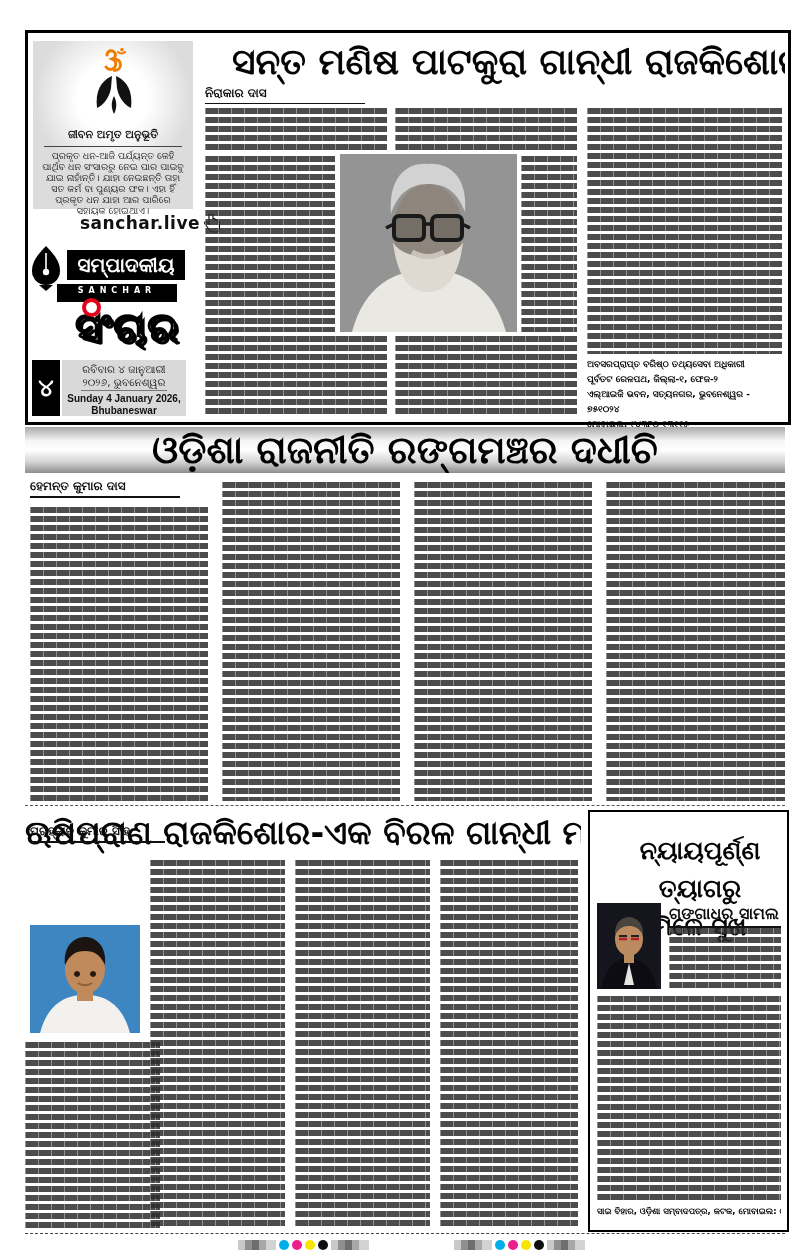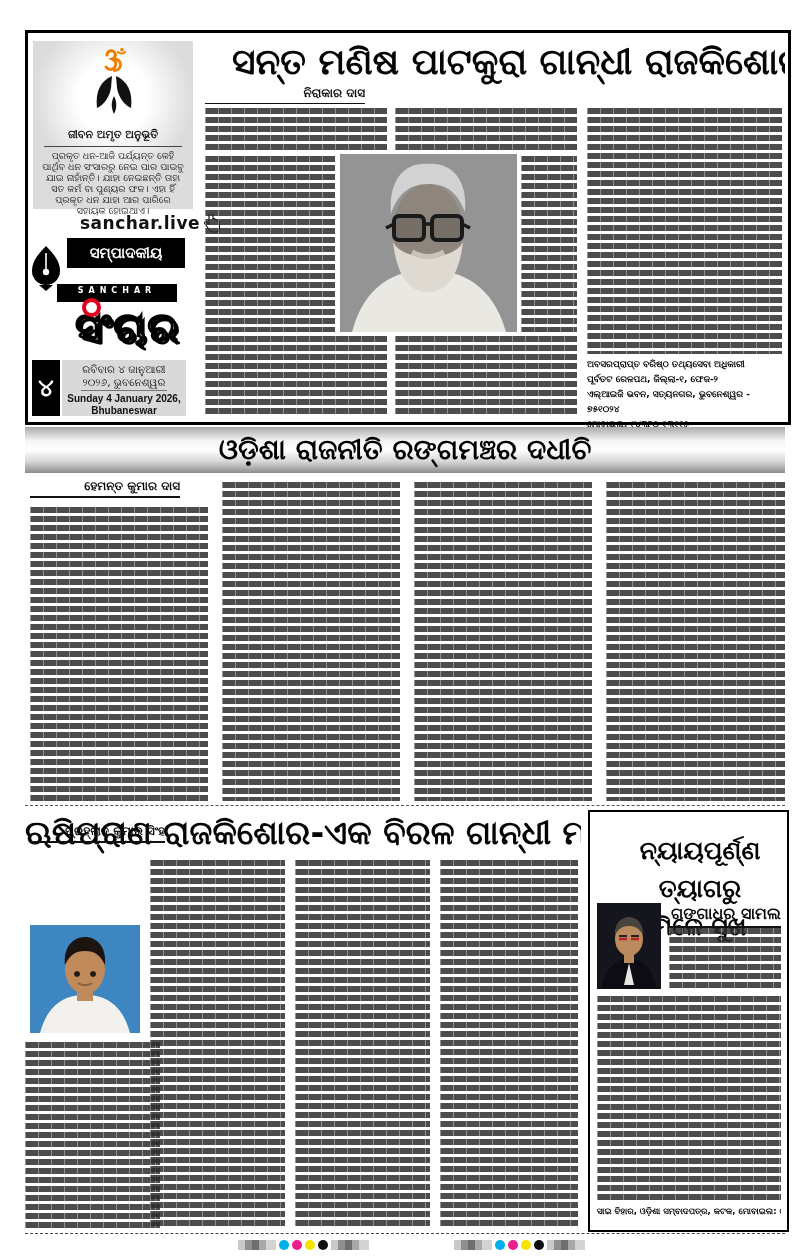--- a/index.html
+++ b/index.html
@@ -15,57 +15,57 @@
     background:radial-gradient(circle at 50% 34%, #ffffff 0 26%, rgba(255,255,255,0) 58%),#dcdcdc;}
   .om-icon{left:98px;top:48px;width:32px;height:28px;}
   .hands-icon{left:91px;top:74px;width:46px;height:42px;}
   .om-heading{left:37px;top:128px;width:152px;text-align:center;font-weight:bold;font-size:11px;}
   .om-rule{left:44px;top:146px;width:138px;height:1px;background:#444;}
   .om-quote{left:40px;top:150px;width:146px;font-size:9.5px;line-height:11px;text-align:center;color:#151515;}
   .site-row{left:80px;top:213px;height:20px;display:flex;align-items:center;gap:3px;}
   .site-link{font-weight:bold;font-size:17px;letter-spacing:.5px;color:#111;}
   .cursor-icon{width:17px;height:19px;}
   .pen-icon{left:27px;top:245px;width:38px;height:46px;}
-  .edit-bar{left:67px;top:238px;width:118px;height:30px;background:#000;color:#fff;font-weight:bold;
-    font-size:15px;text-align:center;line-height:30px;}
+  .edit-bar{left:67px;top:250px;width:118px;height:30px;background:#000;color:#fff;font-weight:bold;
+    font-size:20px;text-align:center;line-height:30px;}
   .brand-small{left:57px;top:284px;width:120px;height:18px;background:#000;color:#fff;font-size:8px;
     letter-spacing:5px;text-align:center;line-height:13px;font-weight:bold;}
   .brand-large{left:25px;top:299px;width:205px;height:58px;text-align:center;font-weight:bold;font-size:40px;
     line-height:56px;color:#fff;-webkit-text-stroke:1.6px #000;text-shadow:3px 3px 0 #000;letter-spacing:2px;}
   .red-ring{left:82px;top:298px;width:11px;height:11px;border:4px solid #e3001b;border-radius:50%;background:#fff;}
   .date-num{left:32px;top:360px;width:28px;height:56px;background:#000;color:#fff;font-size:24px;
     font-weight:bold;text-align:center;line-height:56px;}
   .date-box{left:62px;top:360px;width:124px;height:56px;background:#d9d9d9;text-align:center;padding-top:3px;box-sizing:border-box;}
   .date-box .od{font-size:10.5px;line-height:12.5px;}
   .date-box .sep{width:86px;height:1px;background:#777;margin:2px auto;}
   .date-box .en{font-weight:bold;font-size:10px;line-height:12px;font-family:"Liberation Sans",sans-serif;}
 
   
   .hl-top{left:232px;top:36px;width:553px;height:52px;font-weight:bold;font-size:36px;line-height:52px;
     text-align:center;white-space:nowrap;overflow:hidden;color:#050505;}
-  .byline{font-weight:bold;font-size:12px;color:#0a0a0a;border-bottom:1.5px solid #111;padding-bottom:3px;text-align:right;}
+  .byline{font-weight:bold;font-size:12px;color:#0a0a0a;border-bottom:1.5px solid #111;padding-bottom:3px;}
   .by-top{left:205px;top:86px;width:160px;}
   .greek{background:
      repeating-linear-gradient(to right, rgba(255,255,255,.38) 0 1px, rgba(255,255,255,0) 1px 13px),
      repeating-linear-gradient(to bottom, #2d2d2d 0 6px, rgba(0,0,0,0) 6px 9px);
      opacity:.85;}
   .g-t1{left:205px;top:108px;width:182px;height:44px;}
   .g-t2{left:205px;top:156px;width:130px;height:176px;}
   .g-t3{left:205px;top:336px;width:182px;height:80px;}
   .g-t4{left:395px;top:108px;width:182px;height:44px;}
   .g-t5{left:521px;top:156px;width:56px;height:176px;}
   .g-t6{left:395px;top:336px;width:182px;height:80px;}
   .g-t7{left:587px;top:108px;width:195px;height:246px;}
   .photo-top{left:340px;top:154px;width:177px;height:178px;}
   .sig{left:587px;top:357px;width:196px;font-weight:bold;font-size:9px;line-height:15px;color:#050505;}
 
   
   .band{left:25px;top:427px;width:760px;height:46px;
     background:linear-gradient(180deg,#a9a9a9 0%,#f5f5f5 30%,#ffffff 50%,#d6d6d6 75%,#8d8d8d 100%);}
-  .hl-mid{width:100%;height:46px;text-align:center;font-weight:bold;font-size:28px;line-height:46px;
+  .hl-mid{width:100%;height:46px;text-align:center;font-weight:bold;font-size:38px;line-height:46px;
     white-space:nowrap;overflow:hidden;color:#000;}
   .by-mid{left:30px;top:479px;width:150px;border-bottom:2.5px solid #111;}
   .g-m1{left:30px;top:507px;width:178px;height:294px;}
   .g-m2{left:222px;top:482px;width:178px;height:319px;}
   .g-m3{left:414px;top:482px;width:178px;height:319px;}
   .g-m4{left:606px;top:482px;width:179px;height:319px;}
   .sep1{left:25px;top:805px;width:760px;height:0;border-top:1px dashed #555;}
 
   
   .hl-bl{left:25px;top:810px;width:556px;height:46px;font-weight:bold;font-size:33px;line-height:46px;

